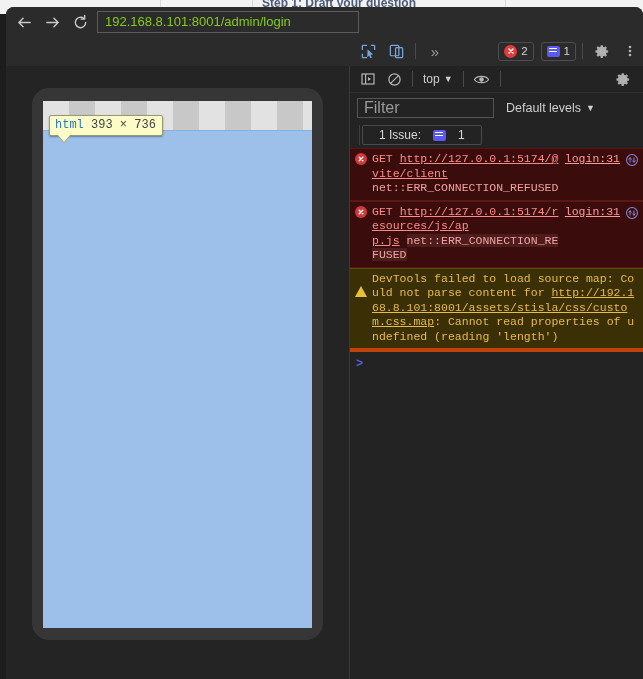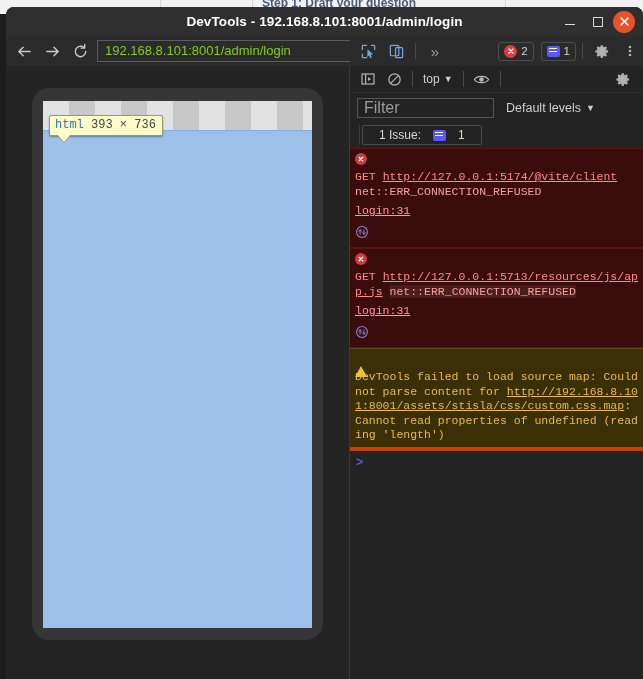--- a/index.html
+++ b/index.html
@@ -210,21 +210,20 @@
     font-size: 12px; color: #d8d8d8;
   }
 
   
   .msg {
     display: flex; gap: 5px;
     padding: 3px 4px 4px 5px;
     font-family: "Liberation Mono", monospace;
     font-size: 11.5px; line-height: 14.5px;
     position: relative;
-    flex-direction: column;
   }
   .msg.error { background: #3a0c0c; border-top: 1px solid #5c1616; border-bottom: 1px solid #5c1616; color: #ff9a9a; }
   .msg.warn  { background: #3b2f05; border-top: 1px solid #5a4a10; border-bottom: 4px solid #c2410c; color: #e8bb4a; }
   .msg-badge {
     flex: 0 0 auto; width: 12px; height: 12px; margin-top: 1px;
   }
   .err-circle {
     width: 12px; height: 12px; border-radius: 50%; background: #cf3b3b;
     display: flex; align-items: center; justify-content: center;
   }
@@ -263,36 +262,20 @@
 
 <div id="bg-page">
   <div class="bg-col-line" style="left:160px"></div>
   <div class="bg-col-line" style="left:252px"></div>
   <div class="bg-col-line" style="left:505px"></div>
   <div class="bg-text">Step 1: Draft your question</div>
 </div>
 
 <div id="window">
 
-  <div id="titlebar">
-    <div id="window-title">DevTools - 192.168.8.101:8001/admin/login</div>
-    <div class="win-btns">
-      <div class="win-btn min">
-          <span></span>
-        </div>
-      <div class="win-btn max">
-          <span></span>
-        </div>
-      <div class="win-btn close">
-        <svg width="11" height="11" viewBox="0 0 11 11">
-          <path d="M2 2 L9 9 M9 2 L2 9" stroke="#fff" stroke-width="1.6" stroke-linecap="round"></path>
-        </svg>
-      </div>
-    </div>
-  </div>
 
   <div id="navbar">
     <div class="nav-icon">
       <svg width="17" height="17" viewBox="0 0 18 18">
         <path d="M15 9 H3 M7.5 4.5 L3 9 L7.5 13.5" fill="none" stroke="currentColor" stroke-width="1.5" stroke-linecap="round" stroke-linejoin="round"></path>
       </svg>
     </div>
     <div class="nav-icon">
       <svg width="17" height="17" viewBox="0 0 18 18">
         <path d="M3 9 H15 M10.5 4.5 L15 9 L10.5 13.5" fill="none" stroke="currentColor" stroke-width="1.5" stroke-linecap="round" stroke-linejoin="round"></path>
@@ -439,21 +422,21 @@
     </div>
 
     <div class="msg error">
       <span class="msg-badge">
         <span class="err-circle">
           <svg width="8" height="8" viewBox="0 0 8 8">
               <path d="M2.2 2.2 L5.8 5.8 M5.8 2.2 L2.2 5.8" stroke="#fff" stroke-width="1.3" stroke-linecap="round"></path>
             </svg>
         </span>
       </span>
-      <span class="msg-body"><span>GET</span> <span class="lnk">http://127.0.0.1:</span><span class="lnk">5713/resources/js/ap</span><br><span class="lnk">p.js</span> <span class="neterr" style="background:#4d1c1c">net::ERR_CONNECTION_REFUSED</span></span>
+      <span class="msg-body"><span>GET</span> <span class="lnk">http://127.0.0.1:</span><span class="lnk">5174/resources/js/ap</span><br><span class="lnk">p.js</span> <span class="neterr" style="background:#4d1c1c">net::ERR_CONNECTION_REFUSED</span></span>
       <span class="src-link">login:31</span>
       <span class="net-ico">
         <svg width="14" height="14" viewBox="0 0 16 16">
           <circle cx="8" cy="8" r="6.2" fill="none" stroke="#8a8ae0" stroke-width="1.2"></circle>
           <path d="M5.8 10.5 V5.5 M4.2 7.1 L5.8 5.5 L7.4 7.1" fill="none" stroke="#8a8ae0" stroke-width="1.1" stroke-linecap="round"></path>
           <path d="M10.2 5.5 V10.5 M8.6 8.9 L10.2 10.5 L11.8 8.9" fill="none" stroke="#8a8ae0" stroke-width="1.1" stroke-linecap="round"></path>
         </svg>
       </span>
     </div>
 

